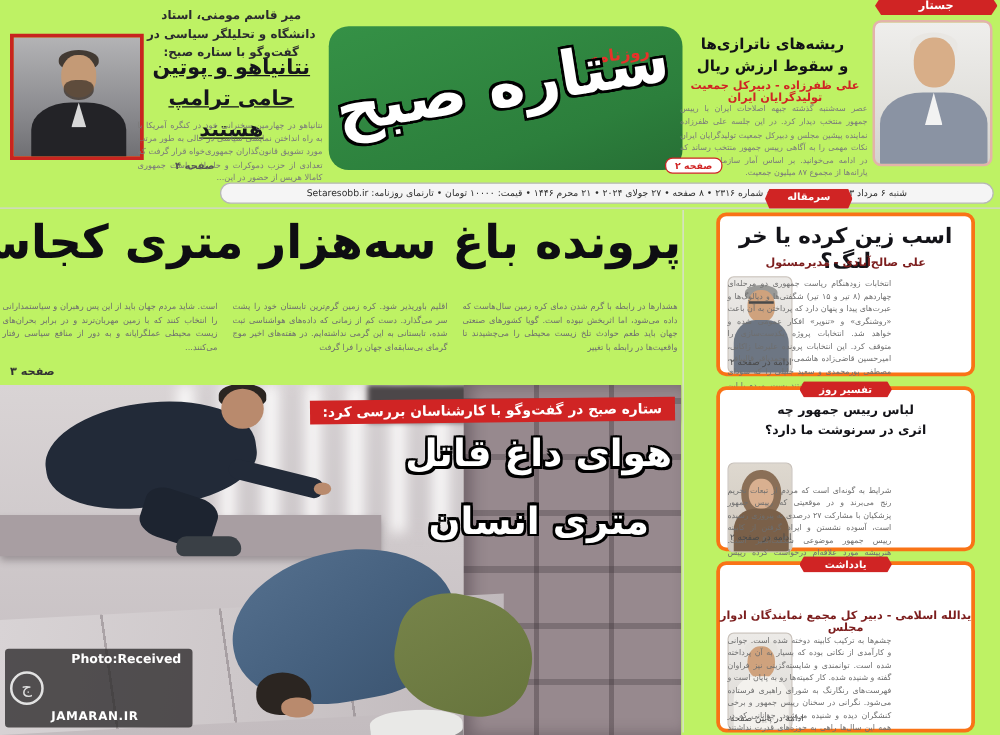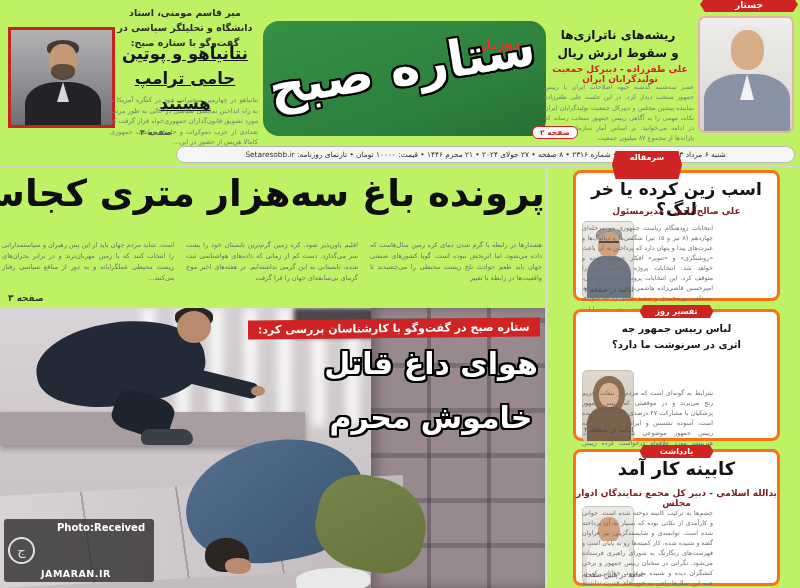--- a/index.html
+++ b/index.html
@@ -41,21 +41,21 @@
   .tr-photo .av-body { position:absolute; left:4px; top:56px; width:86px; height:62px; background:#8a93a3; border-radius:40% 40% 0 0; }
   .tr-photo .av-shirt { position:absolute; left:40px; top:56px; width:14px; height:26px; background:#f2f2f2; clip-path:polygon(50% 0,0 100%,100% 100%); }
   .tr-headline { position:absolute; right:106px; top:26px; width:152px; font-size:12px; font-weight:bold; color:#121216; text-align:center; line-height:1.5; }
   .tr-byline { position:absolute; right:104px; top:64px; width:152px; font-size:9px; font-weight:bold; color:#d02424; text-align:center; }
   .tr-body { position:absolute; right:106px; top:82px; width:150px; font-size:6.4px; color:#7a7a7a; text-align:justify; line-height:1.6; }
   .tr-pageref { position:absolute; left:-8px; bottom:6px; border:1px solid #d02424; color:#d02424;
     font-size:7.5px; font-weight:bold; padding:1px 7px; border-radius:6px; background:#fff; }
   
   .date-bar { position:absolute; left:176px; top:146px; width:619px; height:17px; background:#f5f5f5;
     border:1px solid #b7b7b7; border-radius:9px; font-size:7.4px; color:#2e2e2e; text-align:center; line-height:15px; }
-  .rail-tag1 { position:absolute; left:612px; top:151px; width:70px; height:28px; font-size:8px; line-height:13px; z-index:5; }
+  .rail-tag1 { position:absolute; left:612px; top:151px; width:70px; height:16px; font-size:8px; line-height:13px; z-index:5; }
   .page-rule { position:absolute; left:0; top:166px; width:800px; height:1px; background:#d4d4d4; }
   .rail-rule { position:absolute; left:546px; top:168px; width:1px; height:418px; background:#ddd; }
   
   .lead-headline { position:absolute; left:0; top:172px; width:545px; font-size:37px; font-weight:800;
     color:#0e0e12; text-align:center; white-space:nowrap; letter-spacing:-1px; }
   .lead-cols { position:absolute; left:2px; top:240px; width:540px; height:56px; display:flex; gap:12px; }
   .lead-col { flex:1; font-size:6.6px; color:#6e6e6e; text-align:justify; line-height:1.65; }
   .lead-pageref { position:absolute; left:8px; top:293px; font-size:9px; font-weight:bold; color:#333; }
   
   .photo { position:absolute; left:0; top:308px; width:545px; height:280px; overflow:hidden;
@@ -204,21 +204,21 @@
     </div>
     <div class="boy2">
       <div class="b-back"></div>
       <div class="b-pants"></div>
       <div class="b-shoe"></div>
       <div class="b-head"></div>
       <div class="b-face"></div>
     </div>
     <div class="ph-kicker">ستاره صبح در گفت‌وگو با کارشناسان بررسی کرد:</div>
     <div class="ph-title l1">هوای داغ قاتل</div>
-    <div class="ph-title l2">خاموش محرم</div>
+    <div class="ph-title l2">متری انسان</div>
     <div class="watermark">
       <div class="wm-circle">ج</div>
       <div>
         <div class="wm-l1">Photo:Received</div>
         <div class="wm-l2">JAMARAN.IR</div>
       </div>
     </div>
   </div>
 
   <div class="rail-article ra1">
@@ -241,21 +241,20 @@
       <div class="av-scarf"></div>
       <div class="av-face"></div>
       <div class="av-drape"></div>
     </div>
     <div class="ra-body">شرایط به گونه‌ای است که مردم از تبعات تحریم رنج می‌برند و در موقعیتی که رییس جمهور پزشکیان با مشارکت ۲۷ درصدی به پیروزی رسیده است، آسوده نشستن و ایراد گرفتن از کابینه رییس جمهور موضوعی شگفت‌انگیز است. هنرپیشه مورد علاقه‌ام درخواست کرده رییس جمهور کت و شلوار بپوشد. از طرفی در روزنامه‌ای نوشته‌اند که کت و شلوار ایرانی نیست؛ حالا این پرسش در ذهن من ایجاد شده که اگر کت و شلوار ایرانی نیست پس آیا کابینه ایرانی است؟</div>
     <div class="ra-cont">ادامه در صفحه ۲</div>
   </div>
 
   <div class="rail-article ra3">
     <div class="ribbon ra-tag">یادداشت</div>
-    <div class="ra-headline">کابینه کار آمد</div>
     <div class="ra-byline">یدالله اسلامی - دبیر کل مجمع نمایندگان ادوار مجلس</div>
     <div class="ra-photo">
       <div class="av-hair-white"></div>
       <div class="av-head"></div>
       <div class="av-shirt-white"></div>
     </div>
     <div class="ra-body">چشم‌ها به ترکیب کابینه دوخته شده است. جوانی و کارآمدی از نکاتی بوده که بسیار به آن پرداخته شده است. توانمندی و شایسته‌گزینی نیز فراوان گفته و شنیده شده. کار کمیته‌ها رو به پایان است و فهرست‌های رنگارنگ به شورای راهبری فرستاده می‌شود. نگرانی در سخنان رییس جمهور و برخی کنشگران دیده و شنیده می‌شود. جوانانی که در همه این سال‌ها راهی به حوزه‌های قدرت نداشتند پیشینه اجرایی ندارند و گروه‌ها و احزاب سیاسی و فعالان بخش خصوصی با میانسالان خویش به میدان آمده‌اند و دامنه سهم‌خواهی‌ها گسترده شده است.</div>
     <div class="ra-cont">ادامه در پایین صفحه</div>
   </div>
 

